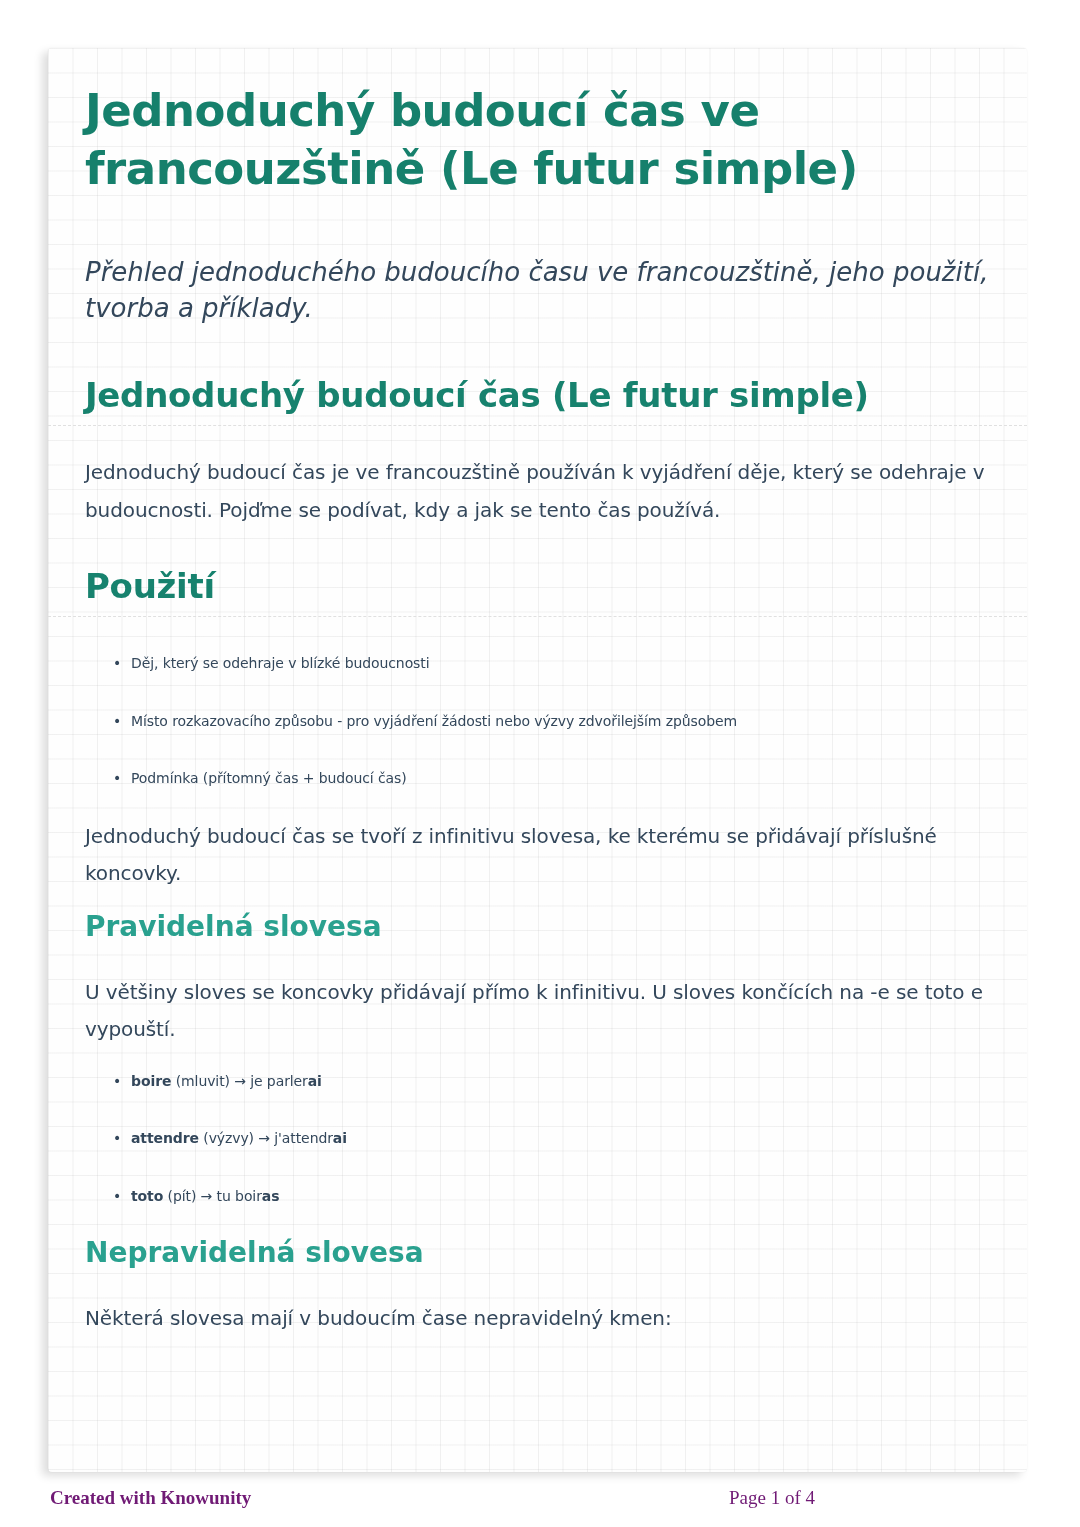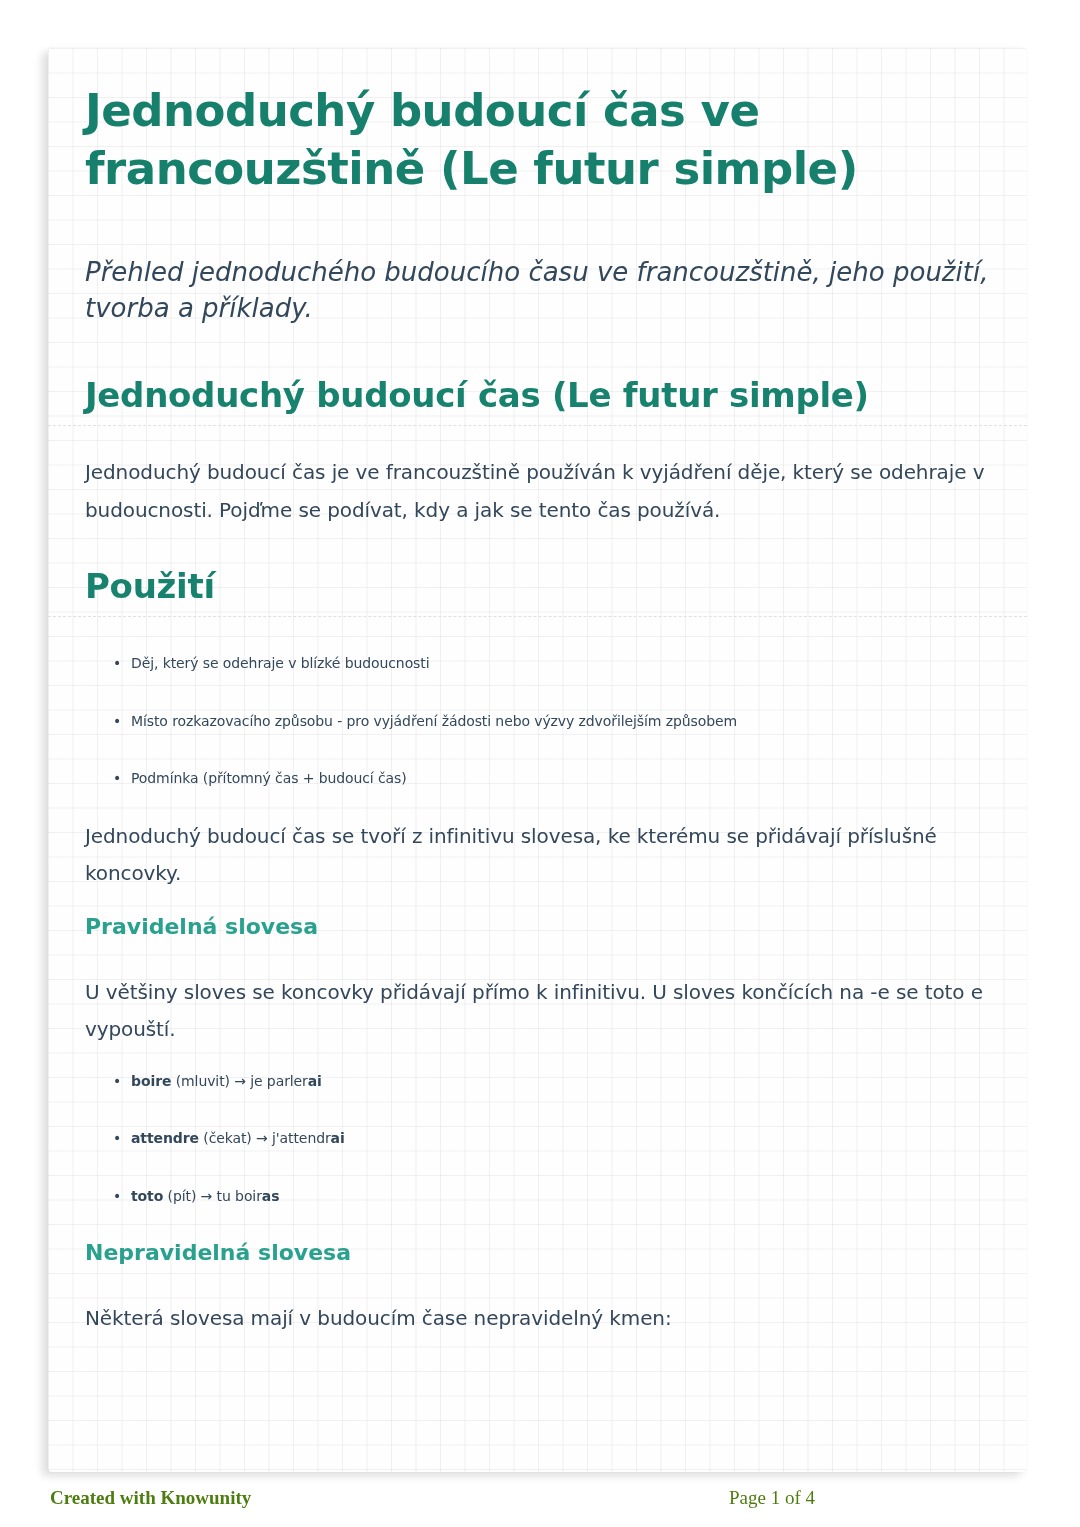--- a/index.html
+++ b/index.html
@@ -56,21 +56,21 @@
     font-size: 34px;
     line-height: 43px;
     font-weight: bold;
     letter-spacing: -0.3px;
     color: #17826e;
     border-bottom: 1px dashed #e0e0e0;
   }
   h2.section-heading.first { margin-top: 0; }
   h3.subsection-heading {
     margin: 16px 0 30px 0;
-    font-size: 22px;
+    font-size: 28px;
     line-height: 35px;
     font-weight: bold;
     color: #2aa18f;
   }
   p.body-text {
     margin: 0 0 0 0;
     font-size: 20px;
     line-height: 37.5px;
     letter-spacing: -0.1px;
     color: #33475b;
@@ -96,21 +96,21 @@
   .doc-footer {
     position: absolute;
     left: 50px;
     right: 54px;
     top: 1487px;
     display: flex;
     justify-content: space-between;
     align-items: baseline;
     font-family: "Liberation Serif", serif;
     font-size: 19px;
-    color: #4d7c0f;
+    color: #701a75;
   }
   .doc-footer .credit { font-weight: bold; }
   .doc-footer .pagenum { font-weight: normal; }
 </style>
 </head>
 <body>
 
 <div class="page">
 
   <div class="card">
@@ -142,21 +142,21 @@
 
     <h3 class="subsection-heading">Pravidelná slovesa</h3>
 
     <p class="body-text">U většiny sloves se koncovky přidávají přímo k infinitivu. U sloves končících na -e se toto e vypouští.</p>
 
     <ul class="bullet-list">
       <li>
         <span class="marker">•</span><span><strong>boire</strong><span> (mluvit) → je parler</span><strong>ai</strong></span>
       </li>
       <li>
-        <span class="marker">•</span><span><strong>attendre</strong><span> (čekat) → j'attendr</span><strong>ai</strong></span>
+        <span class="marker">•</span><span><strong>attendre</strong><span> (výzvy) → j'attendr</span><strong>ai</strong></span>
       </li>
       <li>
         <span class="marker">•</span><span><strong>toto</strong><span> (pít) → tu boir</span><strong>as</strong></span>
       </li>
     </ul>
 
     <h3 class="subsection-heading">Nepravidelná slovesa</h3>
 
     <p class="body-text">Některá slovesa mají v budoucím čase nepravidelný kmen:</p>
 

